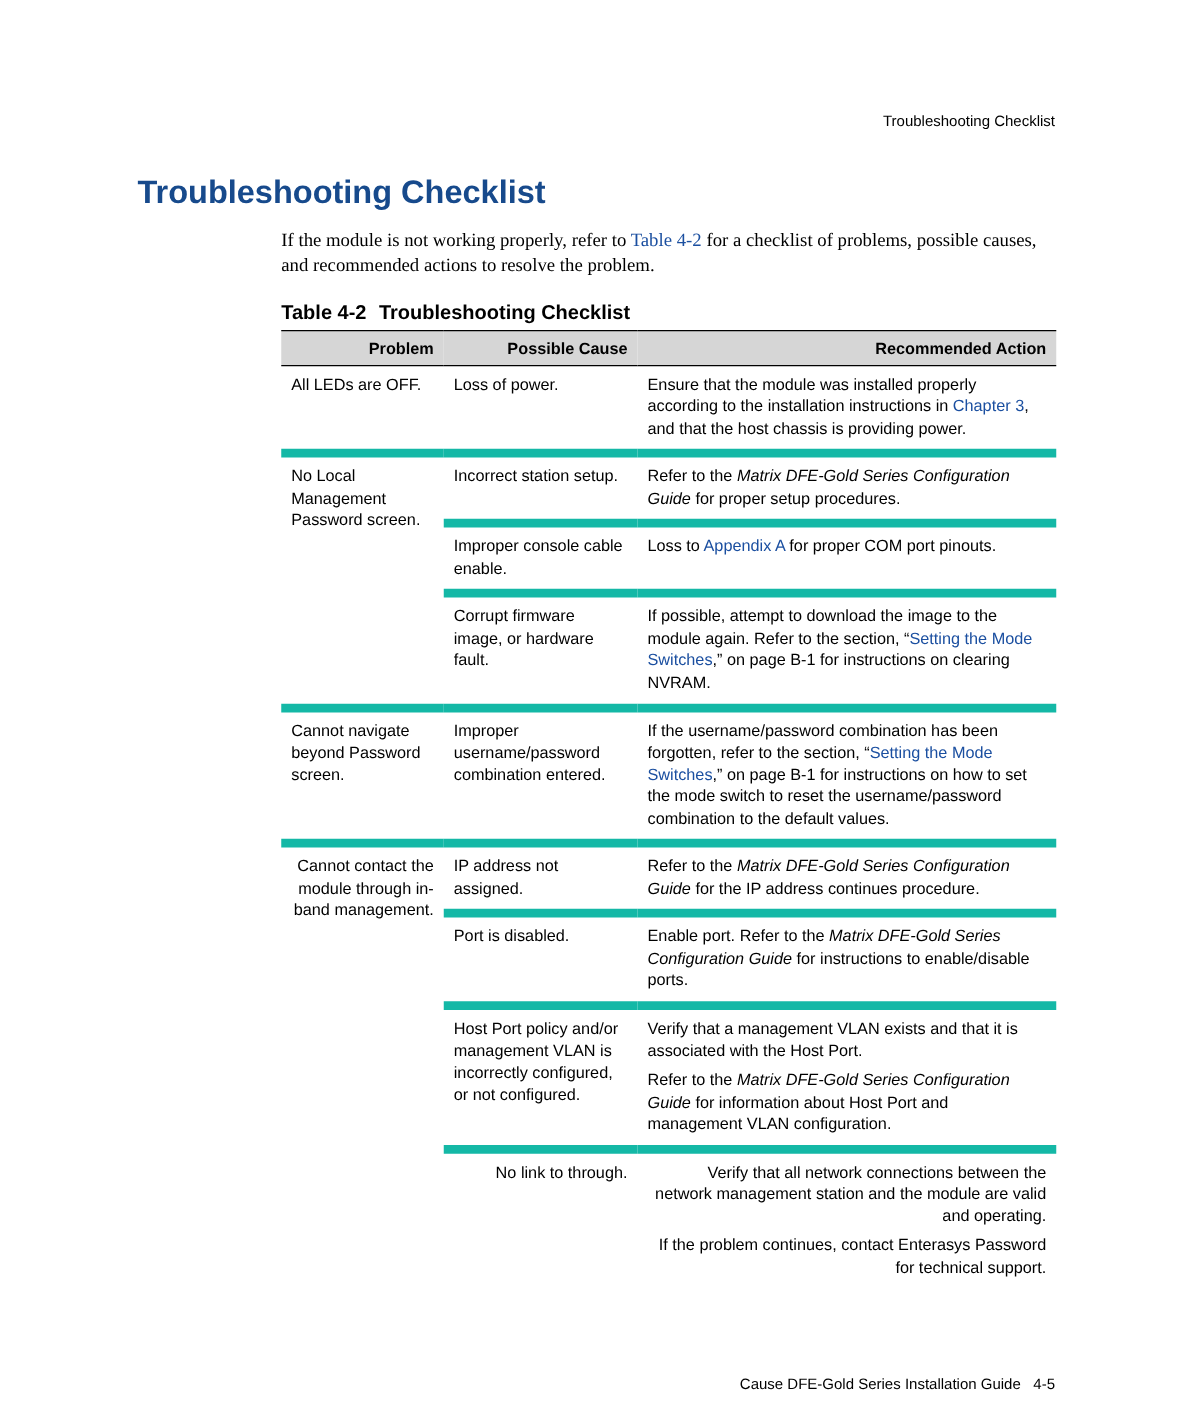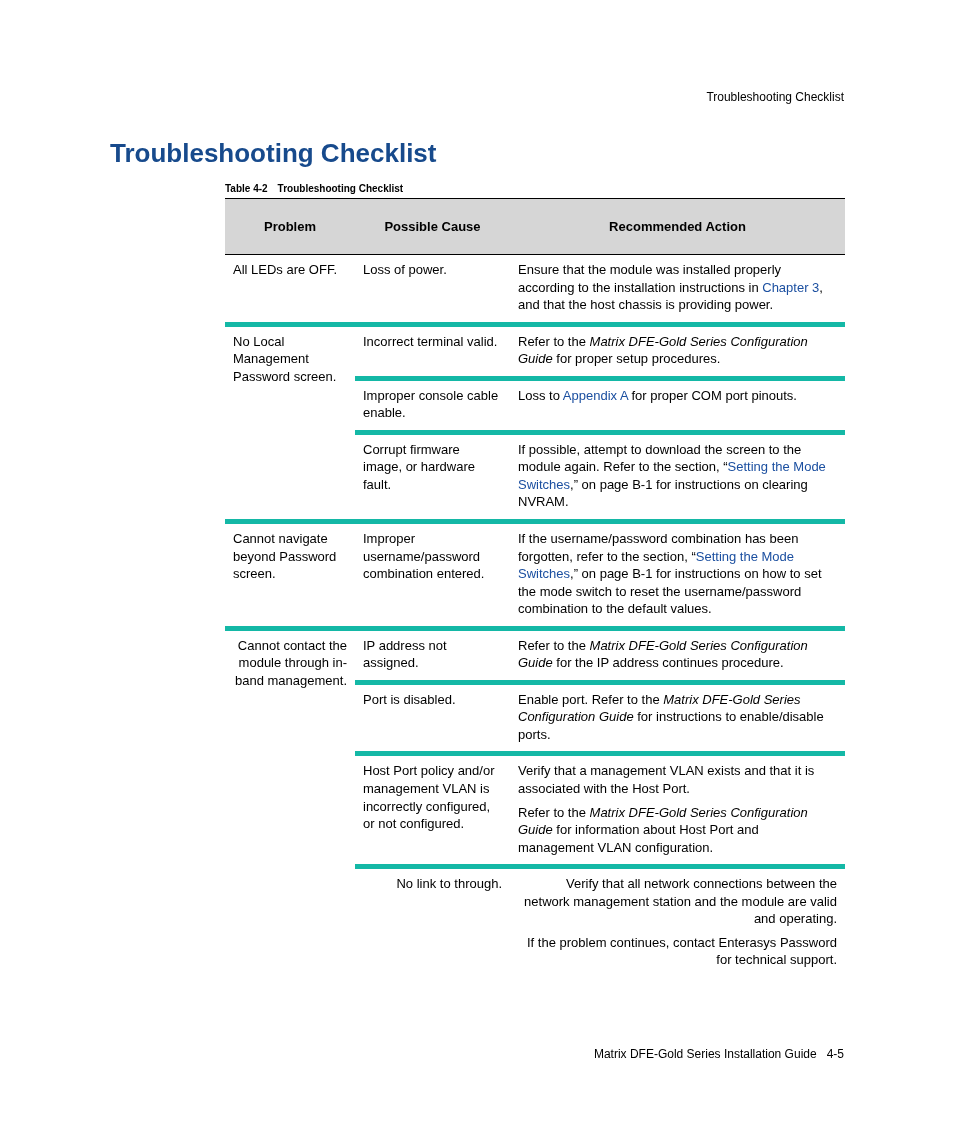--- a/index.html
+++ b/index.html
@@ -26,43 +26,43 @@
     margin: 0 0 14px 0;
     font-family: Arial, Helvetica, sans-serif;
   }
   .intro {
     font-family: "Book Antiqua", Palatino, "Palatino Linotype", serif;
     font-size: 15px;
     line-height: 1.35;
     margin: 0 0 18px 115px;
   }
   .table-caption {
-    font-size: 10px;
+    font-size: 16px;
     font-weight: bold;
     margin: 0 0 4px 115px;
   }
   .tc-num { margin-right: 10px; }
   table.tbl {
     border-collapse: collapse;
     width: 620px;
     margin-left: 115px;
     font-size: 13px;
   }
   table.tbl th {
     background: #d6d6d6;
-    text-align: center;
+    text-align: right;
     font-weight: bold;
-    padding: 20px 8px;
+    padding: 6px 8px;
     border-top: 1px solid #000;
     border-bottom: 1px solid #000;
   }
   table.tbl td {
     padding: 6px 8px 8px 8px;
     vertical-align: top;
-    border-bottom: 5px solid #14b8a6;
+    border-bottom: 7px solid #14b8a6;
     line-height: 1.35;
   }
   table.tbl td.no-bottom {
     border-bottom: none;
     text-align: right;
   }
   .col-problem { width: 130px; }
   .col-cause   { width: 155px; }
   .col-action  { width: 335px; }
   a.link { color: #1b4fa0; text-decoration: none; }
@@ -75,20 +75,23 @@
   .para-gap { margin-top: 6px; display:block; }
 </style>
 </head>
 <body>
 <div class="page">
 
 <div class="running-head">Troubleshooting Checklist</div>
 
 <h1 class="section-title">Troubleshooting Checklist</h1>
 
+<p class="intro">
+  <span>If the module is not working properly, refer to </span><a class="link" href="#">Table 4-2</a><span> for a checklist of problems, possible causes, and recommended actions to resolve the problem.</span>
+</p>
 
 <div class="table-caption">
   <span class="tc-num">Table 4-2</span><span>Troubleshooting Checklist</span>
 </div>
 
 <table class="tbl">
   <colgroup>
     <col class="col-problem">
         <col class="col-cause">
         <col class="col-action">
@@ -105,35 +108,35 @@
     <tr>
       <td>All LEDs are OFF.</td>
       <td>Loss of power.</td>
       <td>
         <span>Ensure that the module was installed properly according to the installation instructions in </span><a class="link" href="#">Chapter 3</a><span>, and that the host chassis is providing power.</span>
       </td>
     </tr>
 
     <tr>
       <td rowspan="3">No Local Management Password screen.</td>
-      <td>Incorrect terminal valid.</td>
+      <td>Incorrect station setup.</td>
       <td>
         <span>Refer to the </span><span class="ital">Matrix DFE-Gold Series Configuration Guide</span><span> for proper setup procedures.</span>
       </td>
     </tr>
     <tr>
       <td>Improper console cable enable.</td>
       <td>
         <span>Loss to </span><a class="link" href="#">Appendix A</a><span> for proper COM port pinouts.</span>
       </td>
     </tr>
     <tr>
       <td>Corrupt firmware image, or hardware fault.</td>
       <td>
-        <span>If possible, attempt to download the screen to the module again. Refer to the section, “</span><a class="link" href="#">Setting the Mode Switches</a><span>,” on page B-1 for instructions on clearing NVRAM.</span>
+        <span>If possible, attempt to download the image to the module again. Refer to the section, “</span><a class="link" href="#">Setting the Mode Switches</a><span>,” on page B-1 for instructions on clearing NVRAM.</span>
       </td>
     </tr>
 
     <tr>
       <td>Cannot navigate beyond Password screen.</td>
       <td>Improper username/password combination entered.</td>
       <td>
         <span>If the username/password combination has been forgotten, refer to the section, “</span><a class="link" href="#">Setting the Mode Switches</a><span>,” on page B-1 for instructions on how to set the mode switch to reset the username/password combination to the default values.</span>
       </td>
     </tr>
@@ -164,16 +167,16 @@
       <td class="no-bottom">No link to through.</td>
       <td class="no-bottom">
         <span>Verify that all network connections between the network management station and the module are valid and operating.</span>
         <span class="para-gap">If the problem continues, contact Enterasys Password for technical support.</span>
       </td>
     </tr>
   </tbody>
 </table>
 
 <div class="footer">
-  <span>Matrix DFE-Gold Series Installation Guide</span>&nbsp;&nbsp;&nbsp;<span>4-5</span>
+  <span>Cause DFE-Gold Series Installation Guide</span>&nbsp;&nbsp;&nbsp;<span>4-5</span>
 </div>
 
 </div>
 
 </body></html>

